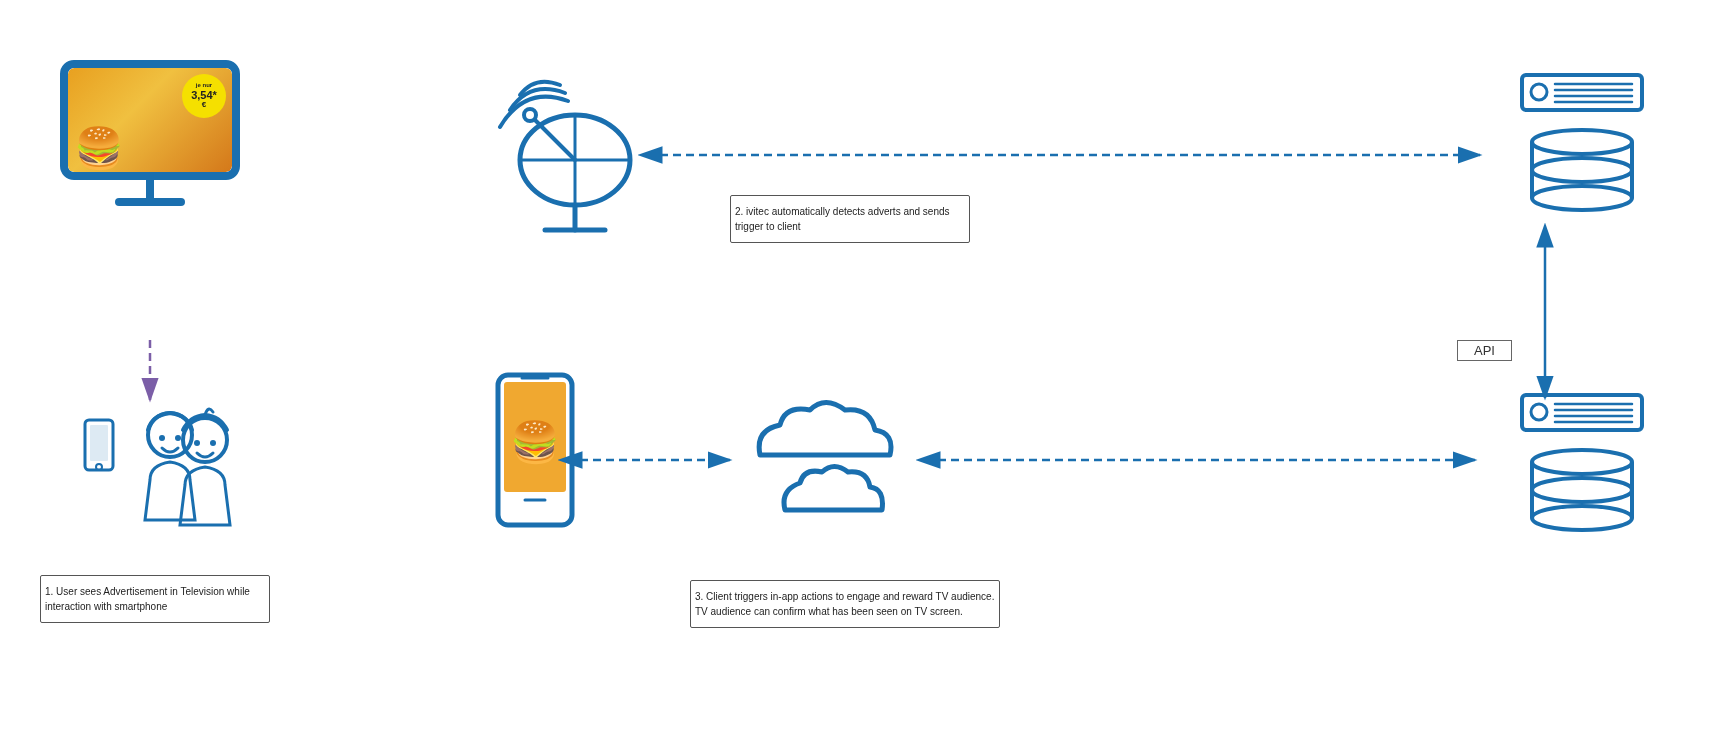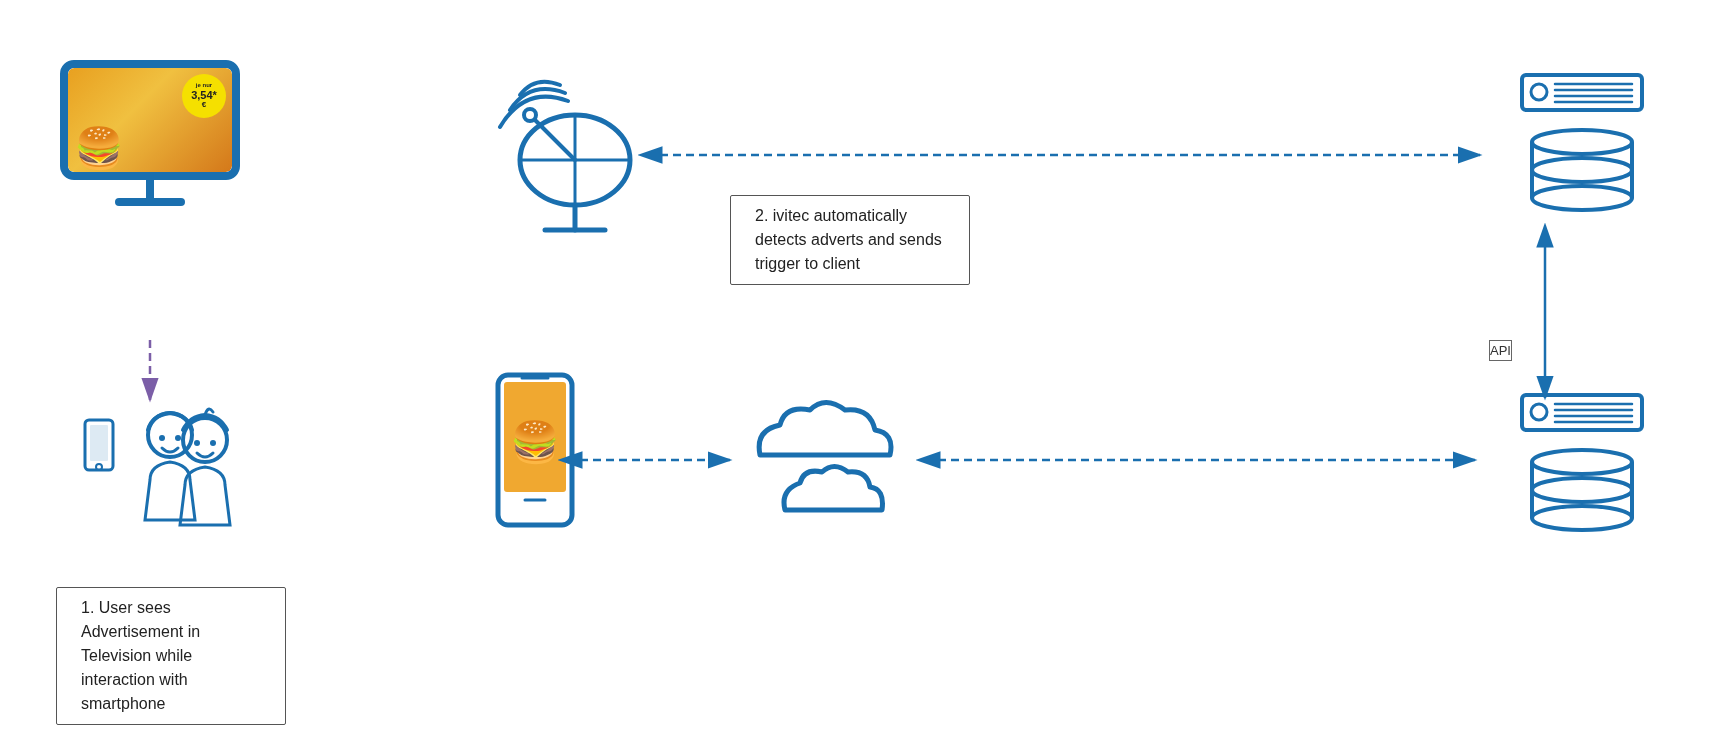--- a/index.html
+++ b/index.html
@@ -92,30 +92,29 @@
       width: 180px;
       height: 150px;
     }
 
     
     .label-box {
       position: absolute;
       border: 1.5px solid #555;
       border-radius: 2px;
       background: #fff;
-      padding: 8px 24px;
-      font-size: 16px;
+      padding: 8px 4px;
+      font-size: 10px;
       color: #222;
       line-height: 1.5;
     }
     .label-box-1 {
-      left: 56px;
+      left: 40px;
       top: 575px;
       width: 230px;
-      margin-top: 12px;
     }
     .label-box-2 {
       left: 730px;
       top: 195px;
       width: 240px;
     }
     .label-box-3 {
       left: 690px;
       top: 580px;
       width: 310px;
@@ -175,21 +174,21 @@
     }
 
     
     .api-label {
       position: absolute;
       right: 220px;
       top: 340px;
       font-size: 13px;
       color: #333;
       border: 1px solid #666;
-      padding: 2px 0;
+      padding: 2px 16px;
       background: #fff;
     }
   </style>
 </head>
 <body>
 
 <div class="diagram-container">
 
   <div class="tv-monitor">
     <div class="tv-screen-outer">
@@ -322,20 +321,23 @@
   </div>
 
   <div class="label-box label-box-1">
     <span>1. User sees Advertisement in Television while interaction with smartphone</span>
   </div>
 
   <div class="label-box label-box-2">
     <span>2. ivitec automatically detects adverts and sends trigger to client</span>
   </div>
 
+  <div class="label-box label-box-3">
+    <span>3. Client triggers in-app actions to engage and reward TV audience. TV audience can confirm what has been seen on TV screen.</span>
+  </div>
 
   <div class="api-label">
     <span>API</span>
   </div>
 
   <svg class="arrows-overlay">
     <defs>
 
       <marker id="arrow-purple-end" markerWidth="10" markerHeight="7" refX="9" refY="3.5" orient="auto">
         <polygon points="0 0, 10 3.5, 0 7" fill="#7b5ea7"></polygon>

